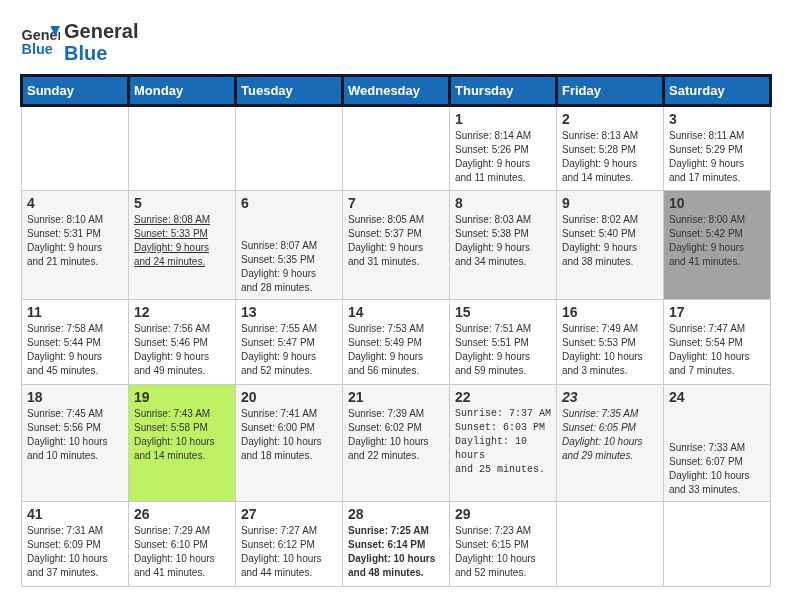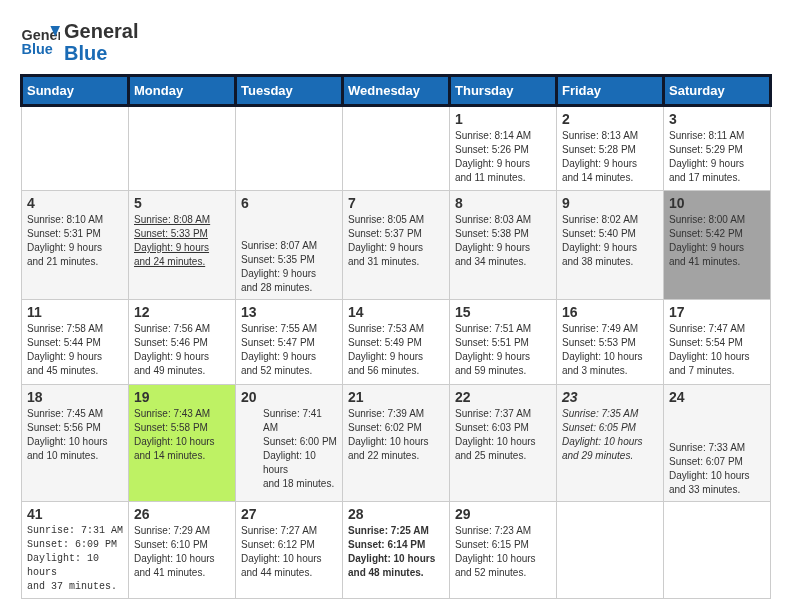--- a/index.html
+++ b/index.html
@@ -255,35 +255,35 @@
         </td>
         <td style="background: #bef264;">
           <span class="day-number">19</span>
           <div class="day-info" style="white-space: pre-line;">Sunrise: 7:43 AM
 Sunset: 5:58 PM
 Daylight: 10 hours
 and 14 minutes.</div>
         </td>
         <td style="background: rgb(245, 245, 245);">
           <span class="day-number">20</span>
-          <div class="day-info" style="white-space: pre-line; margin-left: 22px;">Sunrise: 7:41 AM
+          <div class="day-info" style="white-space: pre-line;">Sunrise: 7:41 AM
 Sunset: 6:00 PM
 Daylight: 10 hours
 and 18 minutes.</div>
         </td>
         <td style="background: rgb(245, 245, 245);">
           <span class="day-number">21</span>
           <div class="day-info" style="white-space: pre-line;">Sunrise: 7:39 AM
 Sunset: 6:02 PM
 Daylight: 10 hours
 and 22 minutes.</div>
         </td>
         <td style="background: rgb(245, 245, 245);">
           <span class="day-number">22</span>
-          <div class="day-info" style="white-space: pre-line;">Sunrise: 7:37 AM
+          <div class="day-info" style="white-space: pre-line; font-family: Liberation Mono, monospace;">Sunrise: 7:37 AM
 Sunset: 6:03 PM
 Daylight: 10 hours
 and 25 minutes.</div>
         </td>
         <td style="background: rgb(245, 245, 245); font-style: italic;">
           <span class="day-number">23</span>
           <div class="day-info" style="white-space: pre-line;">Sunrise: 7:35 AM
 Sunset: 6:05 PM
 Daylight: 10 hours
 and 29 minutes.</div>
@@ -292,21 +292,21 @@
           <span class="day-number">24</span>
           <div class="day-info" style="white-space: pre-line; margin-top: 36px;">Sunrise: 7:33 AM
 Sunset: 6:07 PM
 Daylight: 10 hours
 and 33 minutes.</div>
         </td>
       </tr>
       <tr>
         <td>
           <span class="day-number">41</span>
-          <div class="day-info" style="white-space: pre-line; font-family: Liberation Mono, monospace;">Sunrise: 7:31 AM
+          <div class="day-info" style="white-space: pre-line;">Sunrise: 7:31 AM
 Sunset: 6:09 PM
 Daylight: 10 hours
 and 37 minutes.</div>
         </td>
         <td>
           <span class="day-number">26</span>
           <div class="day-info" style="white-space: pre-line;">Sunrise: 7:29 AM
 Sunset: 6:10 PM
 Daylight: 10 hours
 and 41 minutes.</div>

